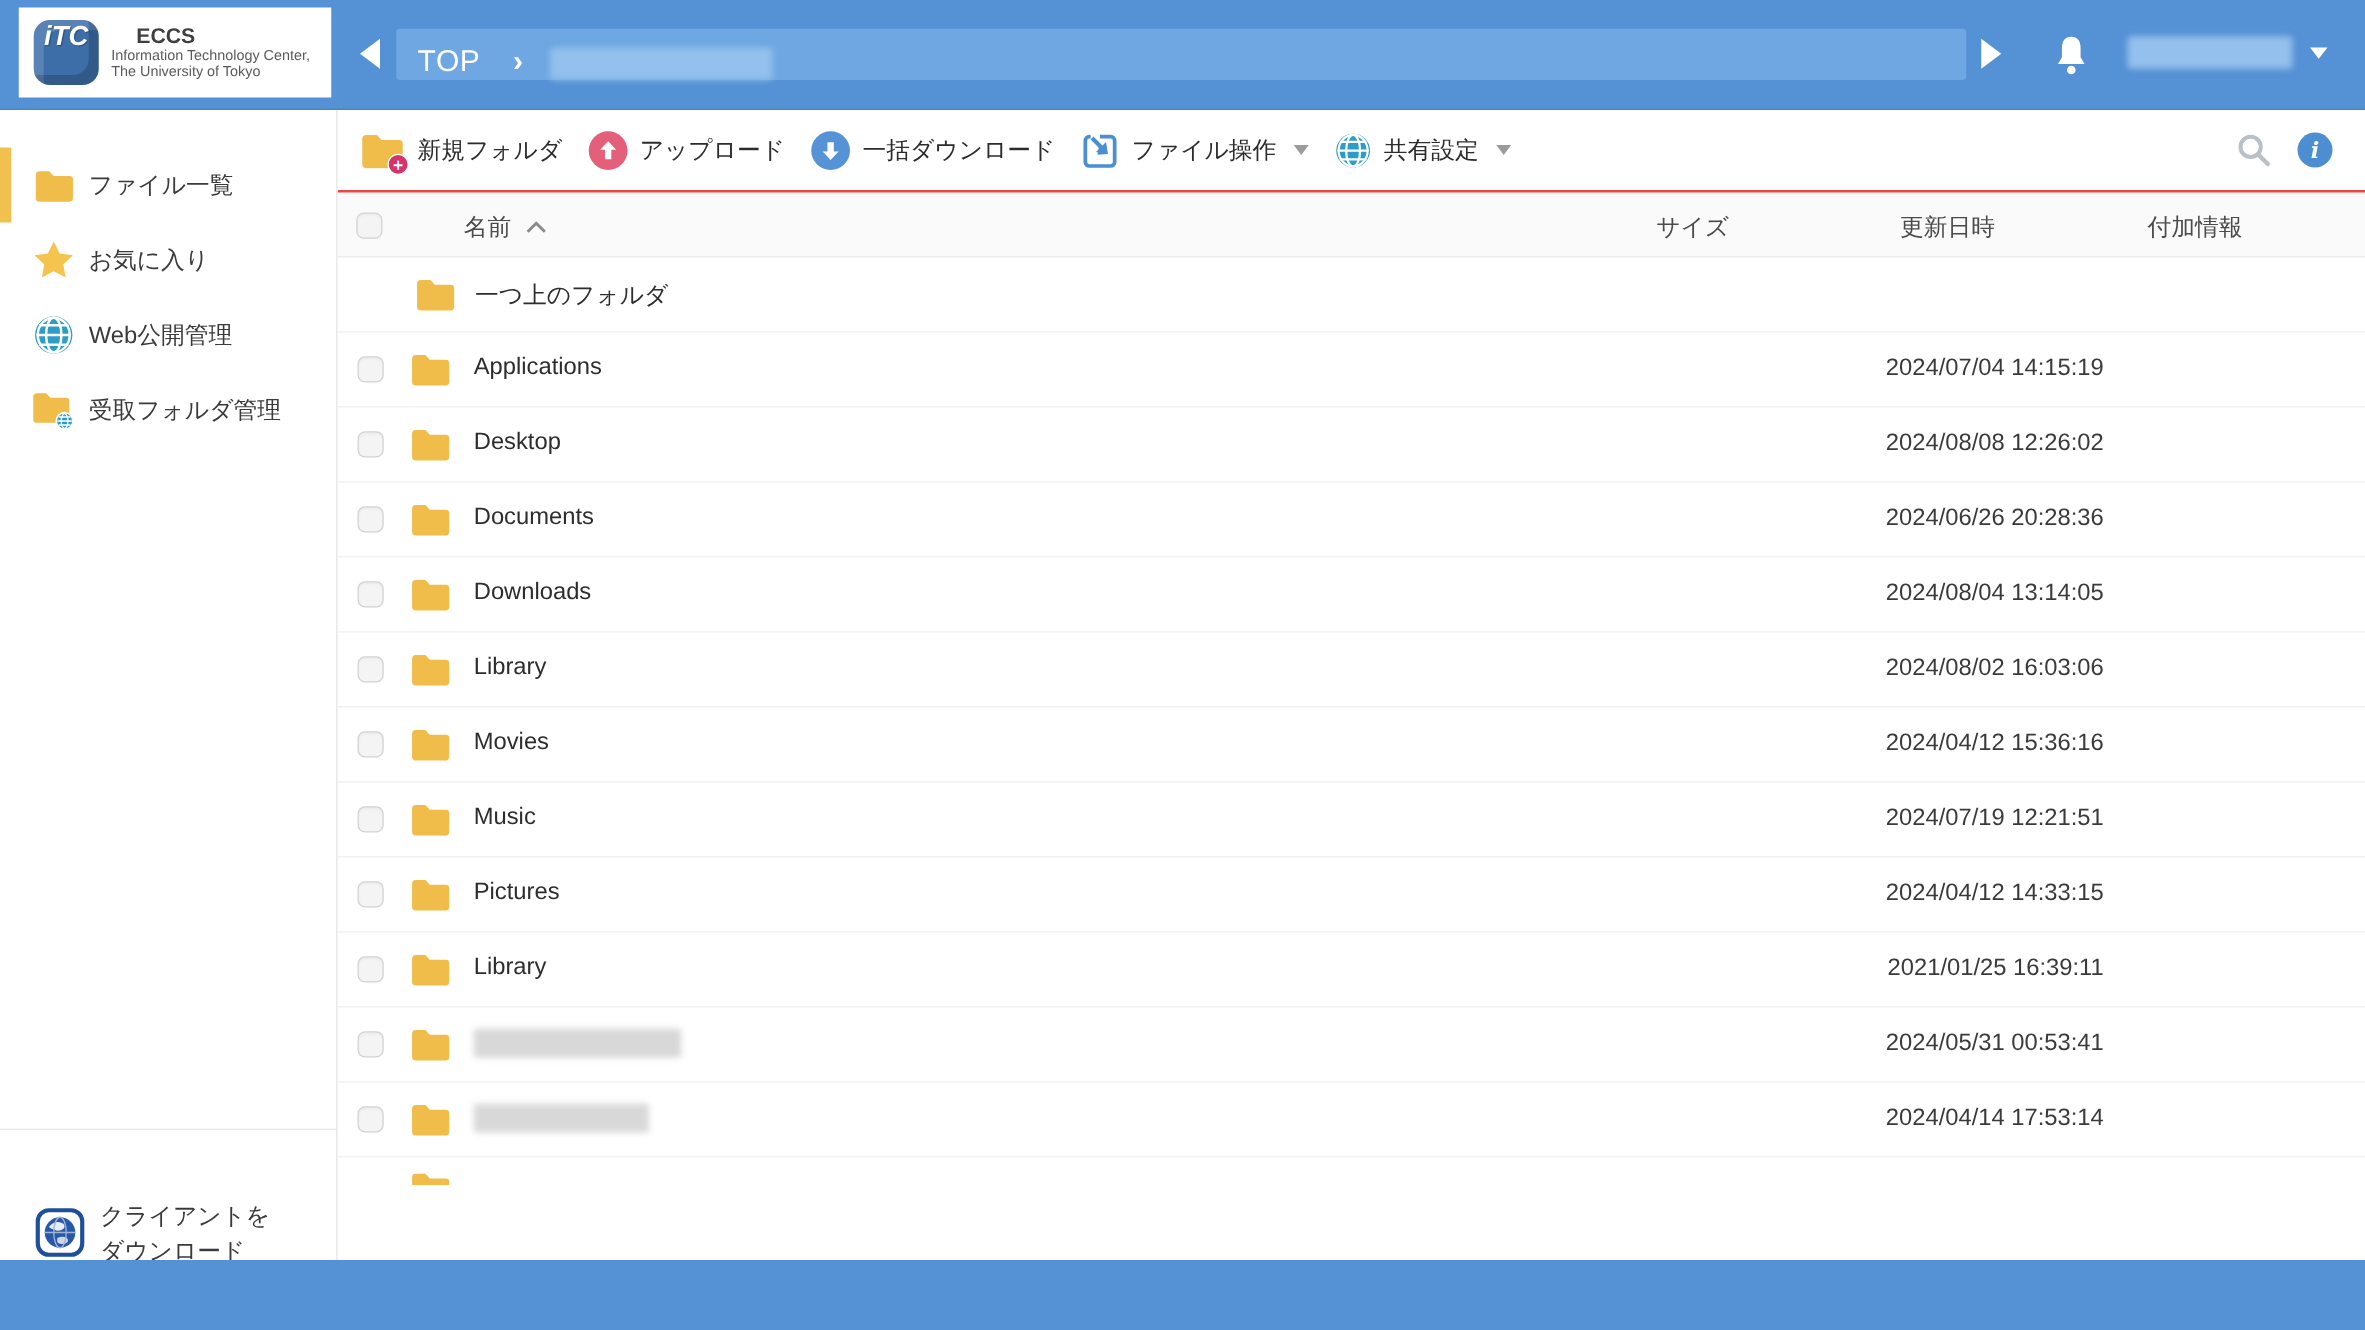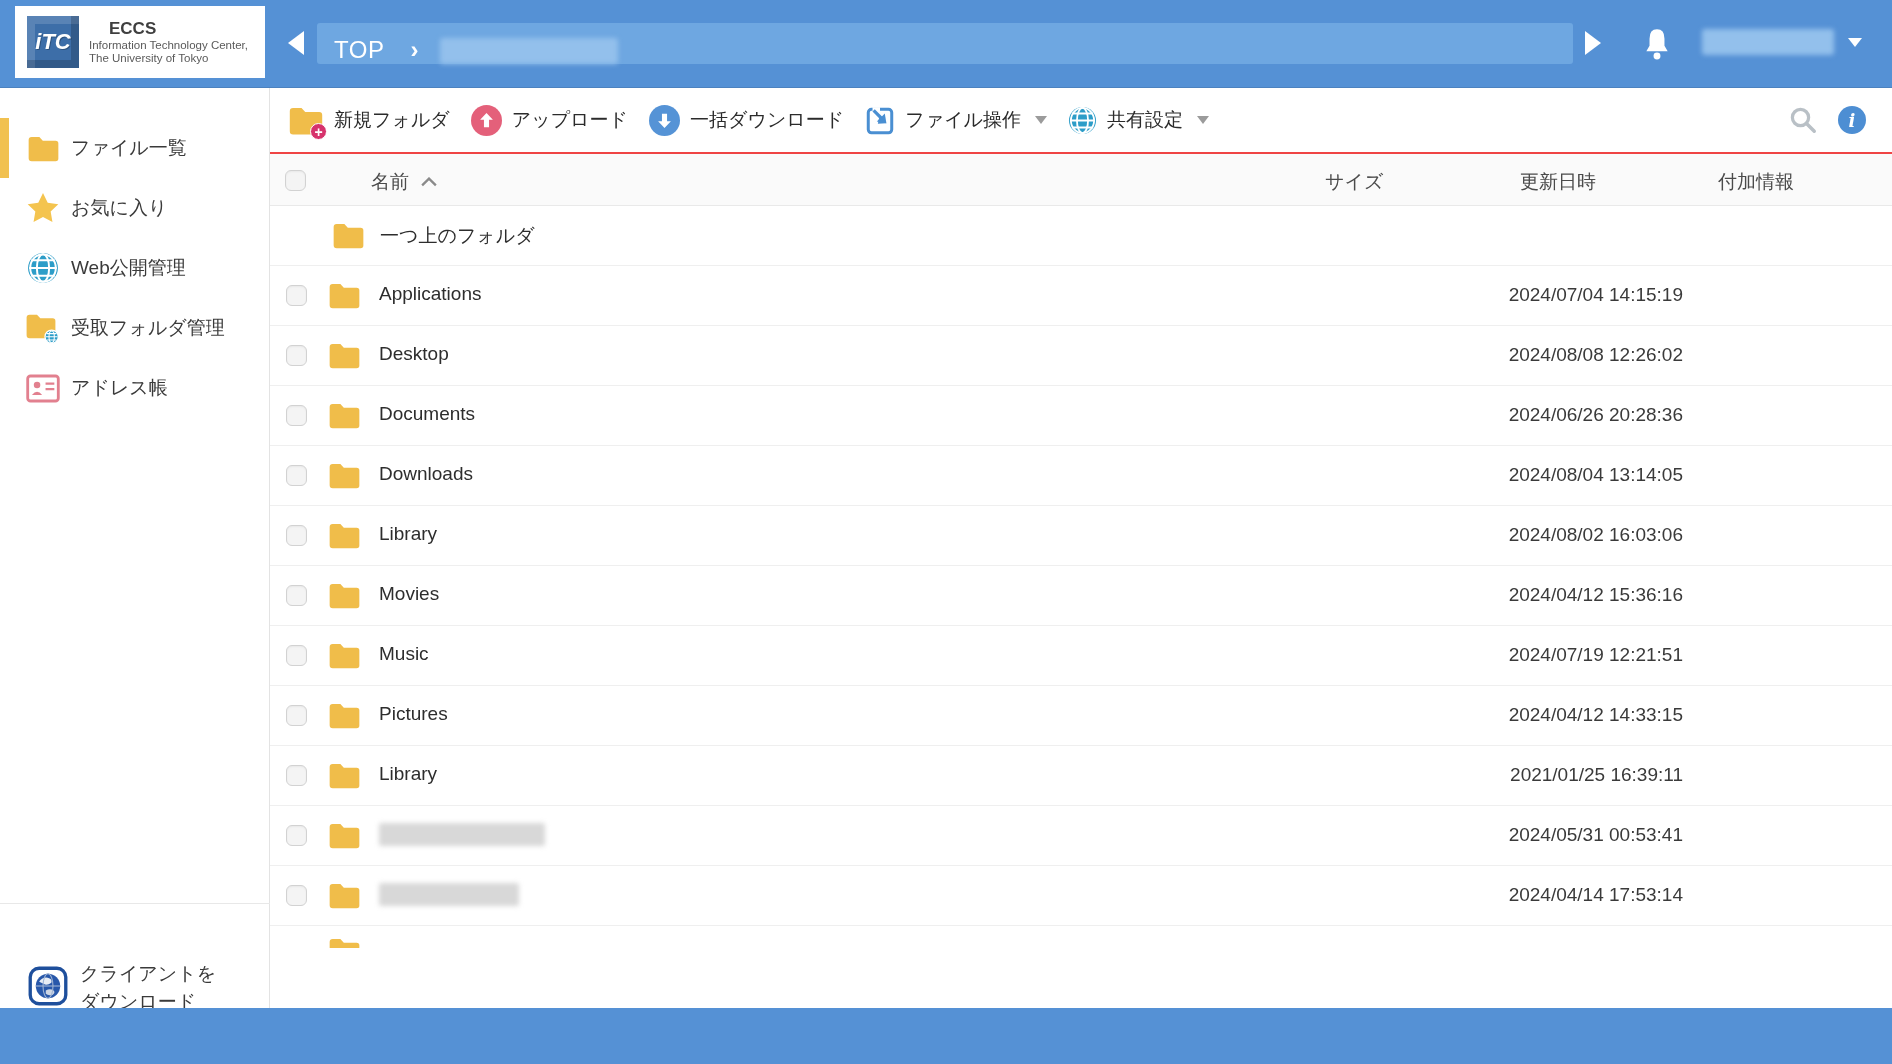--- a/index.html
+++ b/index.html
@@ -3,21 +3,21 @@
 <meta charset="utf-8">
 <style>
   * { margin:0; padding:0; box-sizing:border-box; }
   html,body { background:#cfd6dd; }
   body { font-family:"Liberation Sans", sans-serif; }
   .app { position:relative; width:1892px; height:1064px; background:#fff; overflow:hidden; }
 
   
   .topbar { position:absolute; left:0; top:0; width:1892px; height:88px; background:#5591d5; border-bottom:1px solid rgba(0,0,0,.10); z-index:5; }
   .logo-box { position:absolute; left:15px; top:6px; width:250px; height:72px; background:#fff; display:flex; align-items:center; padding-left:12px; }
-  .logo-mark { position:relative; width:52px; height:52px; background:#3d6ea8; border-radius:0; box-shadow:inset -8px -8px 0 rgba(0,0,0,.18), inset 8px 8px 0 rgba(255,255,255,.15); display:flex; align-items:center; justify-content:center; }
+  .logo-mark { position:relative; width:52px; height:52px; background:#3d6ea8; border-radius:13px; box-shadow:inset -8px -8px 0 rgba(0,0,0,.18), inset 8px 8px 0 rgba(255,255,255,.15); display:flex; align-items:flex-start; justify-content:center; }
   .logo-mark span { color:#fff; font-weight:bold; font-size:22px; font-style:italic; letter-spacing:0; text-shadow:1px 1px 0 rgba(0,0,0,.25); }
   .logo-text { margin-left:10px; line-height:1.15; }
   .logo-text .org { font-size:17px; font-weight:bold; color:#3f3f3f;margin-left:20px; }
   .logo-text .sub { font-size:11.5px; color:#5a5a5a; }
 
   .nav-caret { position:absolute; top:31px; width:0; height:0; border-style:solid; cursor:pointer; }
   .nav-caret.back { left:288px; border-width:12px 16px 12px 0; border-color:transparent #fff transparent transparent; }
   .nav-caret.fwd { left:1585px; border-width:12px 0 12px 16px; border-color:transparent transparent transparent #fff; }
 
   .breadcrumb { position:absolute; left:317px; top:23px; width:1256px; height:41px; background:#6ea7e1; border-radius:3px; display:flex; align-items:flex-end; }
@@ -163,31 +163,20 @@
               <g>
                 <circle cx="20" cy="18.6" r="5" fill="#2d9dc8" stroke="#fff" stroke-width="1"></circle>
                 <g stroke="#fff" stroke-width="0.8" fill="none">
                   <ellipse cx="20" cy="18.6" rx="2" ry="4.4"></ellipse>
                   <path d="M15.6 18.6 h8.8 M16.4 16.2 h7.2 M16.4 21 h7.2"></path>
                 </g>
               </g>
             </svg>
           </span>
           <span class="lbl">受取フォルダ管理</span>
-        </div>
-        <div class="side-item">
-          <span class="icon">
-            <svg width="34" height="29" viewBox="0 0 24 20">
-              <rect x="1.2" y="1.2" width="21.6" height="17.6" rx="2" fill="none" stroke="#e2808f" stroke-width="2"></rect>
-              <circle cx="7.8" cy="7.6" r="2.3" fill="#e2808f"></circle>
-              <path d="M4.2 14.6 q3.6-4.6 7.2 0 Z" fill="#e2808f"></path>
-              <path d="M13.8 6.6 h6.2 M13.8 10.4 h6.2" stroke="#e2808f" stroke-width="1.6"></path>
-            </svg>
-          </span>
-          <span class="lbl">アドレス帳</span>
         </div>
       </div>
     <div class="side-divider"></div>
     <div class="client-dl">
       <span class="icon">
         <svg width="40" height="40" viewBox="0 0 36 36">
             <rect x="2" y="2" width="32" height="32" rx="8" fill="#fff" stroke="#1e4f9c" stroke-width="3"></rect>
             <circle cx="18" cy="18" r="11" fill="#2858aa"></circle>
             <path d="M10 14 q4-5 9-3 q3 1 2 4 q-4 3-7 1 q-3-1-4-2 Z" fill="#e8edf4"></path>
             <path d="M16 22 q4-2 7 0 q2 2-1 4 q-4 1-6-1 Z" fill="#cdd6e4"></path>

